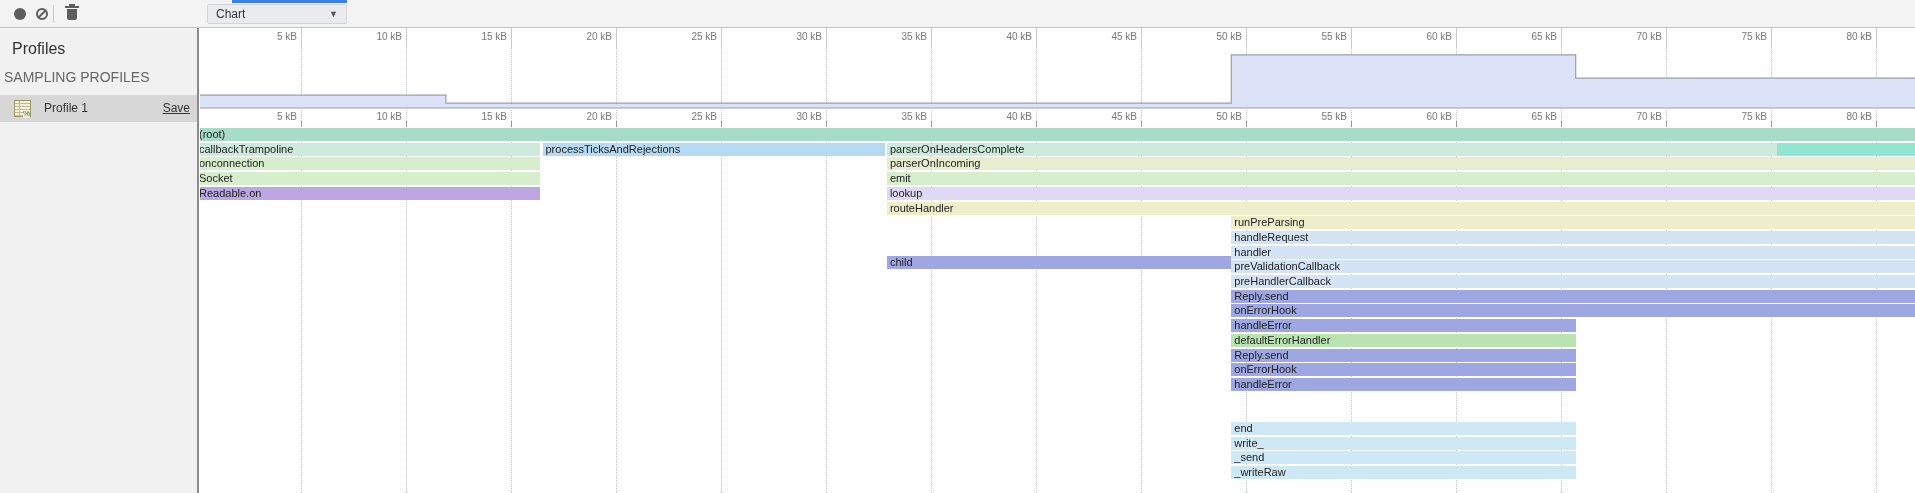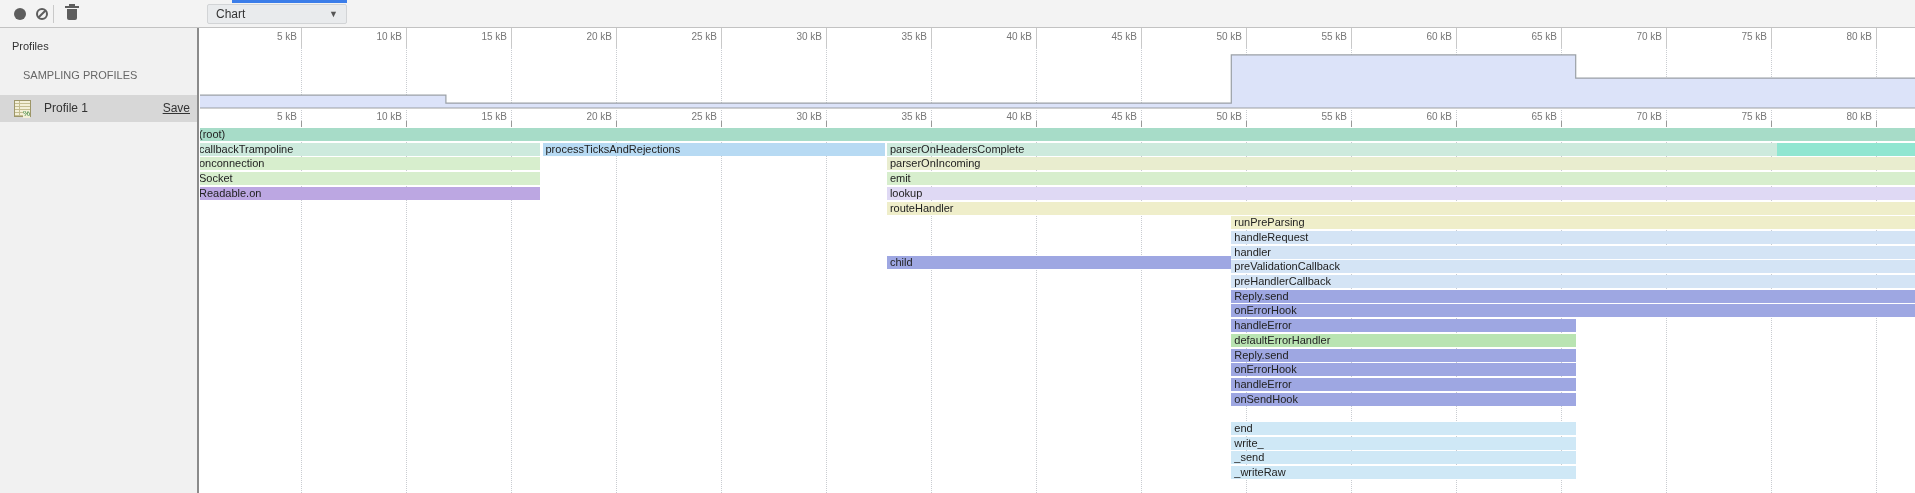--- a/index.html
+++ b/index.html
@@ -22,22 +22,22 @@
   .trash::before{content:"";position:absolute;left:-2px;top:-3px;width:14px;height:2px;background:#5d5d5d;}
   .trash::after{content:"";position:absolute;left:2px;top:-5px;width:6px;height:2px;background:#5d5d5d;}
   .select{position:absolute;left:207px;top:4px;width:140px;height:20px;background:#e9ebed;
           border:1px solid #d2d4d6;border-radius:2px;color:#333;font-size:12px;line-height:18px;
           padding:0 8px;cursor:pointer;}
   .select .arrow{position:absolute;right:8px;top:0;line-height:19px;font-size:9px;color:#555;}
 
   
   .sidebar{position:absolute;left:0;top:28px;width:199px;height:465px;background:#f1f1f1;
            border-right:2px solid #8b8b8b;}
-  .sb-title{position:absolute;left:12px;top:12px;font-size:11px;color:#333;}
-  .sb-section{position:absolute;left:23px;top:41px;font-size:11px;color:#666;}
+  .sb-title{position:absolute;left:12px;top:12px;font-size:16px;color:#333;}
+  .sb-section{position:absolute;left:4px;top:41px;font-size:14px;color:#666;}
   .profile-row{position:absolute;left:0;top:67px;width:197px;height:27px;background:#d7d7d7;cursor:pointer;}
   .profile-icon{position:absolute;left:14px;top:5px;width:17px;height:17px;background:#f3efd7;
         border:1px solid #9d9668;
         background-image:repeating-linear-gradient(to bottom,transparent 0 2px,#c4bd90 2px 3px),
                          linear-gradient(to right,transparent 0 4px,#c4bd90 4px 5px,transparent 5px);}
   .profile-icon .pct{position:absolute;right:0px;bottom:-2px;font-size:8px;color:#2e7d32;background:#f3efd7;line-height:8px;}
   .profile-name{position:absolute;left:44px;top:6px;font-size:12px;color:#333;}
   .save-link{position:absolute;right:7px;top:6px;font-size:12px;color:#333;text-decoration:underline;cursor:pointer;}
 
   
@@ -191,20 +191,19 @@
       <div class="flame-bar" style="left: 1031.3px; top: 218px; width: 686.7px; background: rgb(212, 228, 245);">handler</div>
       <div class="flame-bar" style="left: 1031.3px; top: 232px; width: 686.7px; background: rgb(212, 228, 245);">preValidationCallback</div>
       <div class="flame-bar" style="left: 1031.3px; top: 247px; width: 686.7px; background: rgb(212, 228, 245);">preHandlerCallback</div>
       <div class="flame-bar" style="left: 1031.3px; top: 262px; width: 686.7px; background: rgb(158, 167, 226);">Reply.send</div>
       <div class="flame-bar" style="left: 1031.3px; top: 276px; width: 686.7px; background: rgb(158, 167, 226);">onErrorHook</div>
       <div class="flame-bar" style="left: 1031.3px; top: 291px; width: 344.4px; background: rgb(158, 167, 226);">handleError</div>
       <div class="flame-bar" style="left: 1031.3px; top: 306px; width: 344.4px; background: rgb(185, 228, 178);">defaultErrorHandler</div>
       <div class="flame-bar" style="left: 1031.3px; top: 321px; width: 344.4px; background: rgb(158, 167, 226);">Reply.send</div>
       <div class="flame-bar" style="left: 1031.3px; top: 335px; width: 344.4px; background: rgb(158, 167, 226);">onErrorHook</div>
       <div class="flame-bar" style="left: 1031.3px; top: 350px; width: 344.4px; background: rgb(158, 167, 226);">handleError</div>
-      <div class="flame-bar" style="left: 1031.3px; top: 365px; width: 344.4px; background: rgb(158, 167, 226);">onSendHook</div>
       <div class="flame-bar" style="left: 1031.3px; top: 394px; width: 344.4px; background: rgb(207, 232, 246);">end</div>
       <div class="flame-bar" style="left: 1031.3px; top: 409px; width: 344.4px; background: rgb(207, 232, 246);">write_</div>
       <div class="flame-bar" style="left: 1031.3px; top: 423px; width: 344.4px; background: rgb(207, 232, 246);">_send</div>
       <div class="flame-bar" style="left: 1031.3px; top: 438px; width: 344.4px; background: rgb(207, 232, 246);">_writeRaw</div>
     </div>
 
 </div>
 
 </body></html>

